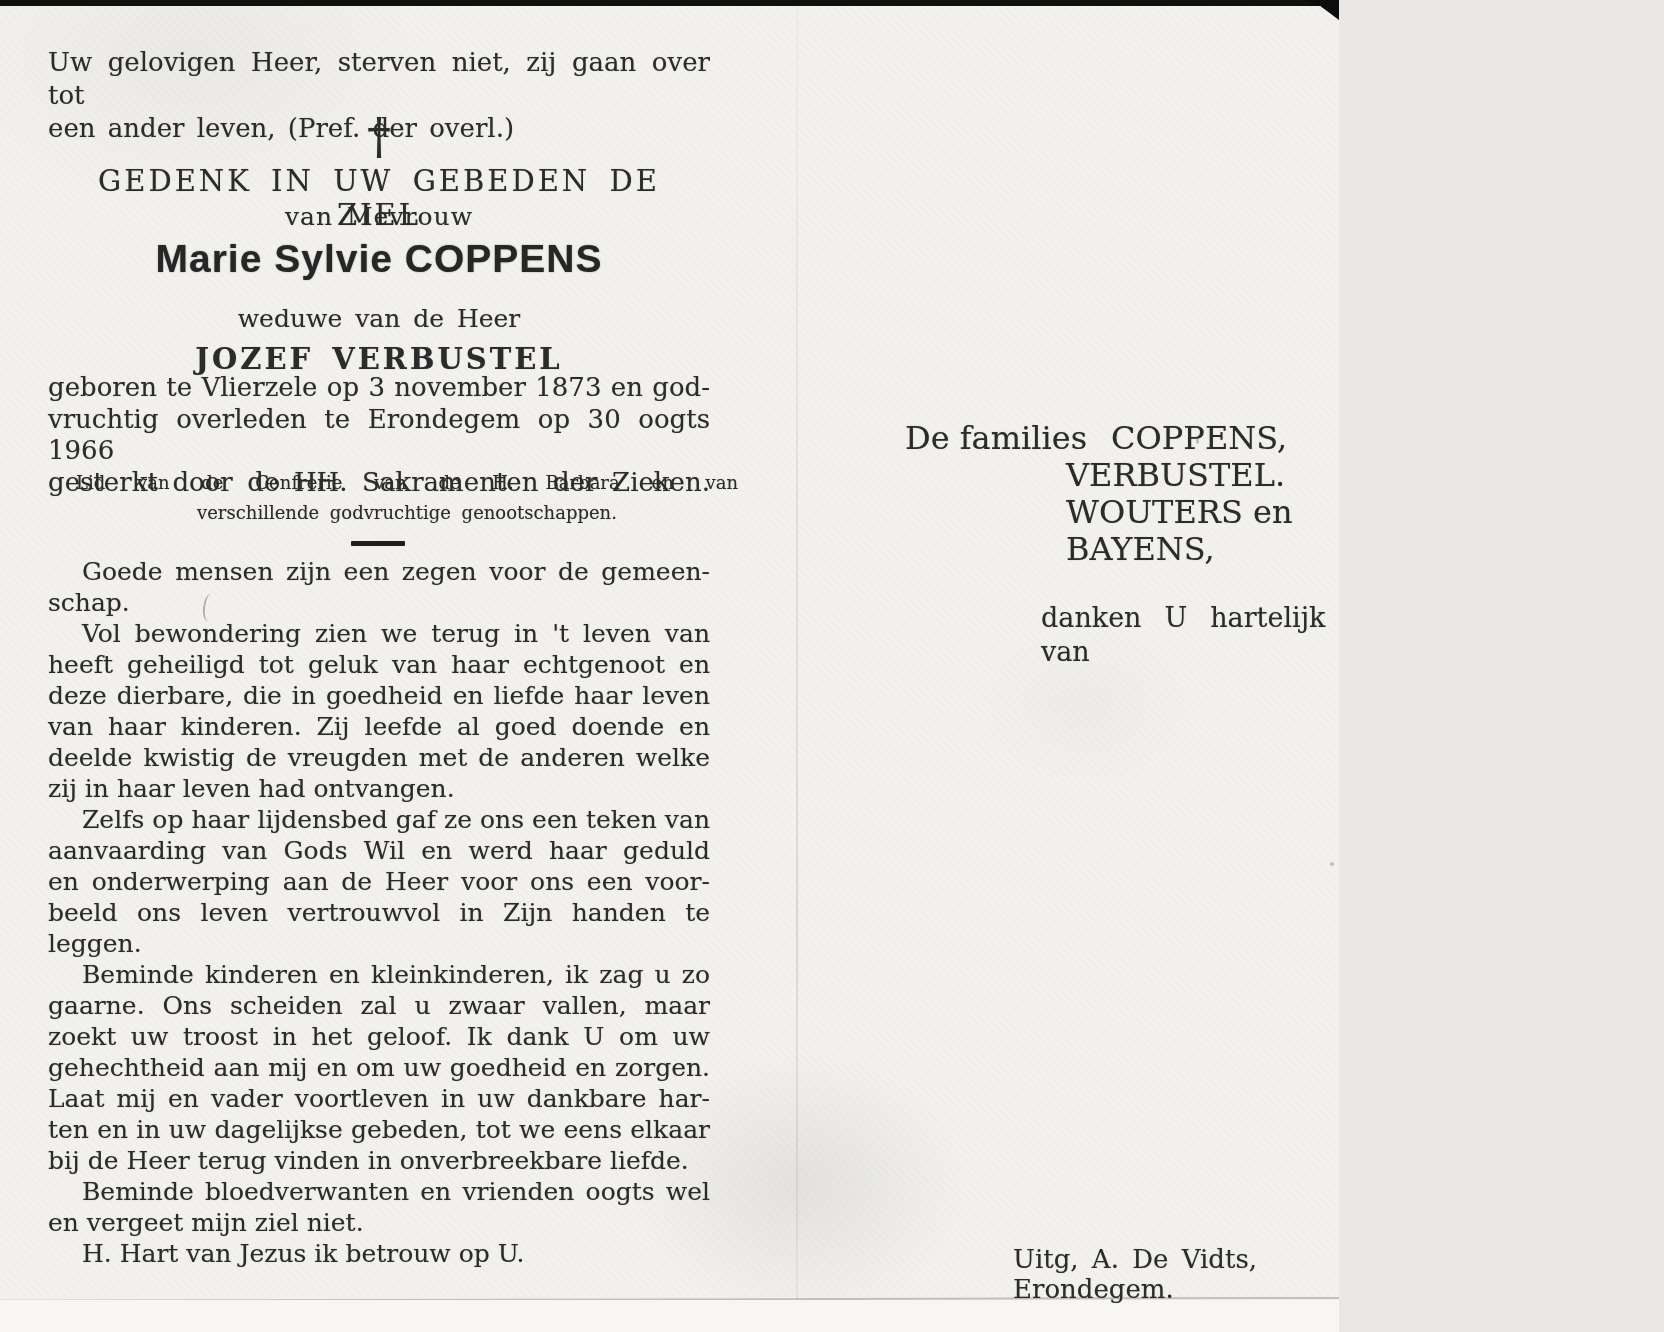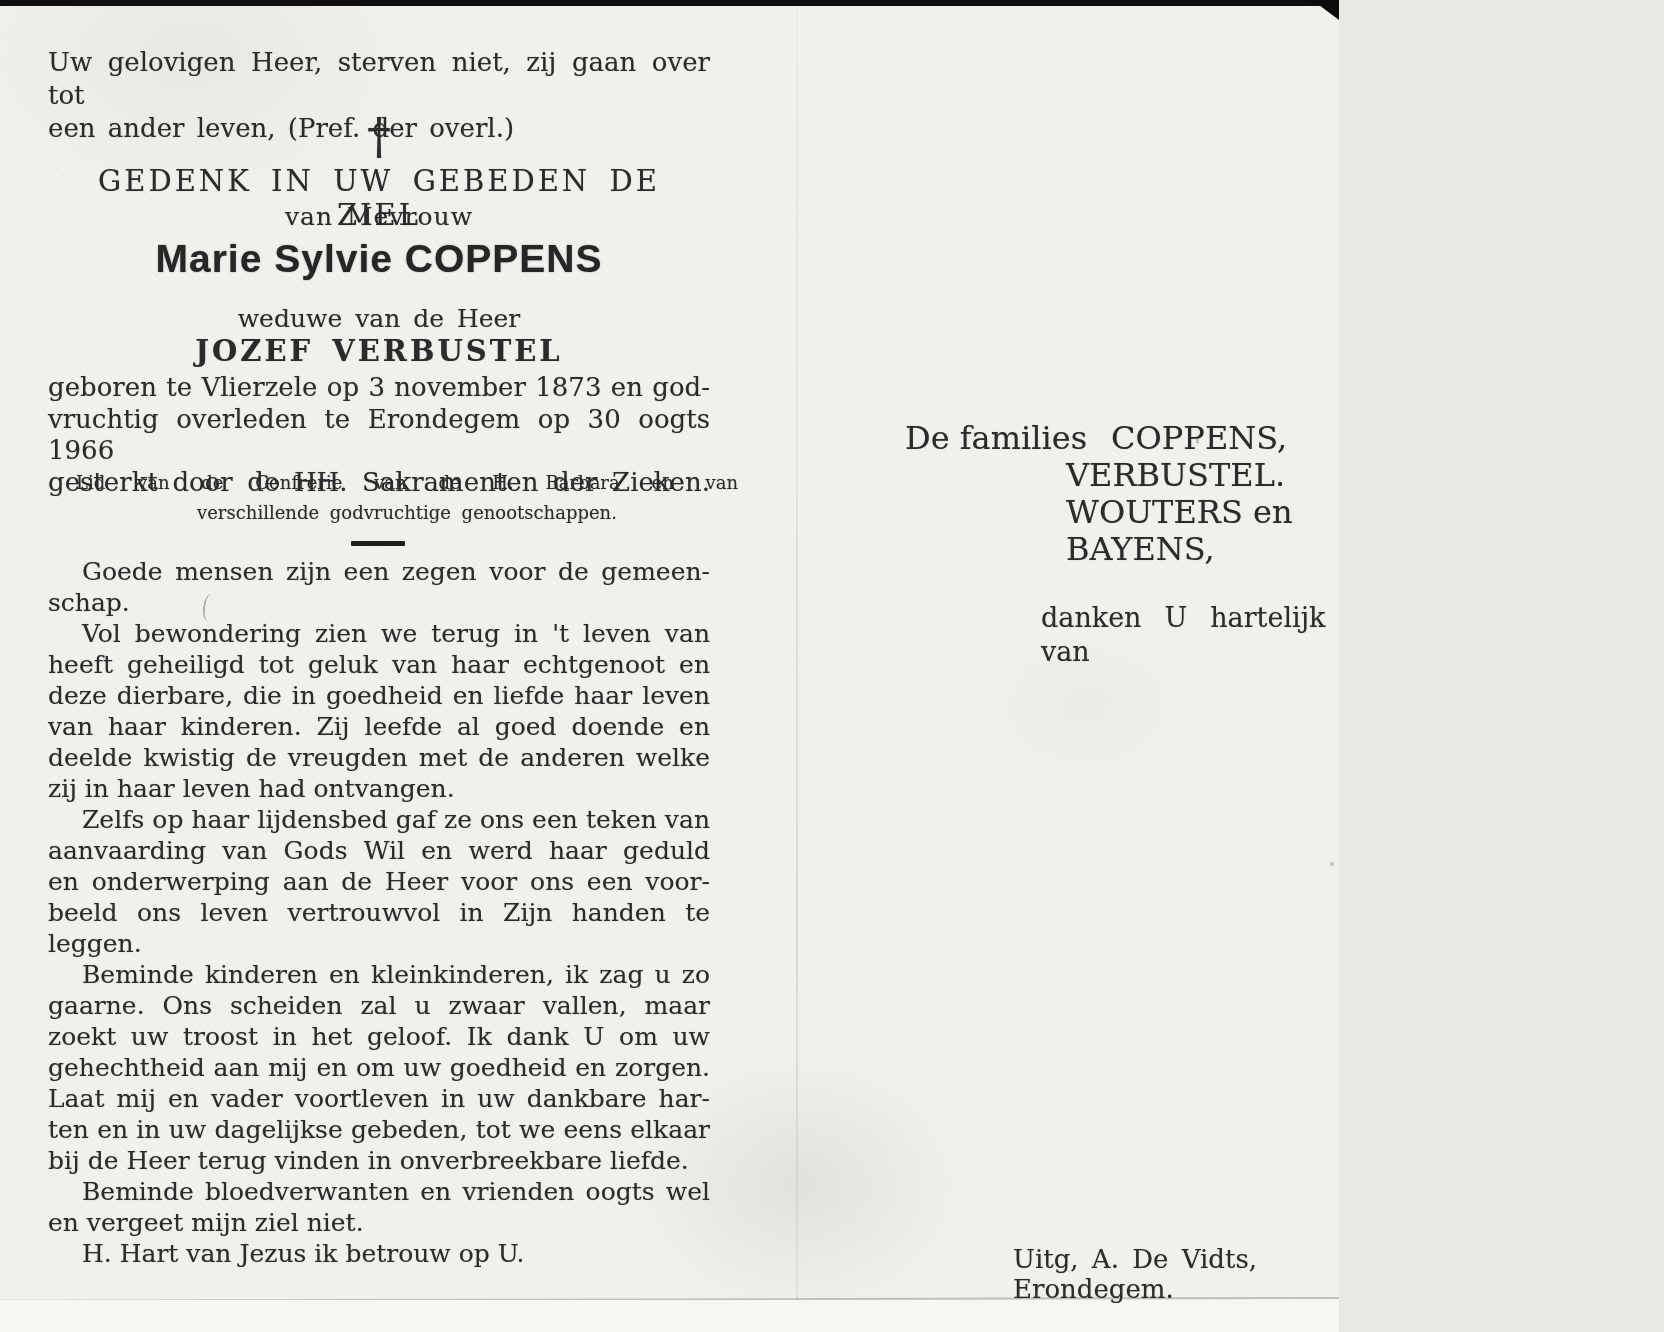--- a/index.html
+++ b/index.html
@@ -31,21 +31,21 @@
   
   .left-col{position:absolute;left:48px;top:0;width:662px;}
   .left-col > div{position:absolute;left:0;width:100%;}
   .epigraph{top:46px;font-size:26px;line-height:33px;word-spacing:4px;}
   .cross{top:110px;text-align:center;font-size:48px;line-height:52px;}
   .memorial{top:164px;text-align:center;font-size:29px;letter-spacing:3px;word-spacing:7px;}
   .van-mevrouw{top:202px;text-align:center;font-size:25px;letter-spacing:1px;word-spacing:5px;}
   .deceased-name{top:237px;text-align:center;font-family:Liberation Sans, sans-serif;
     font-weight:bold;font-size:39px;letter-spacing:1px;color:#262626;text-shadow:0 0 1.5px rgba(38,38,38,0.5);}
   .widow{top:304px;text-align:center;font-size:25px;word-spacing:5px;}
-  .husband{top:334px;text-align:center;font-size:29px;font-weight:bold;letter-spacing:3px;word-spacing:6px;}
+  .husband{top:342px;text-align:center;font-size:29px;font-weight:bold;letter-spacing:3px;word-spacing:6px;}
   .vitals{top:372px;font-size:26px;line-height:31.5px;}
   .membership{top:468px;font-size:18px;line-height:30px;word-spacing:5px;margin-left:28px;}
   .divider{top:541px;left:303px !important;width:54px !important;height:5px;background:#1e1e1e;border-radius:1px;}
   .body-text{top:556px;font-size:25px;line-height:31px;}
 
   .tline{text-align:justify;text-align-last:justify;}
   .tline.align-left{text-align:right;text-align-last:left;}
   .tline.align-center{text-align:center;text-align-last:center;}
   .para .tline.indent{text-indent:34px;}
 

